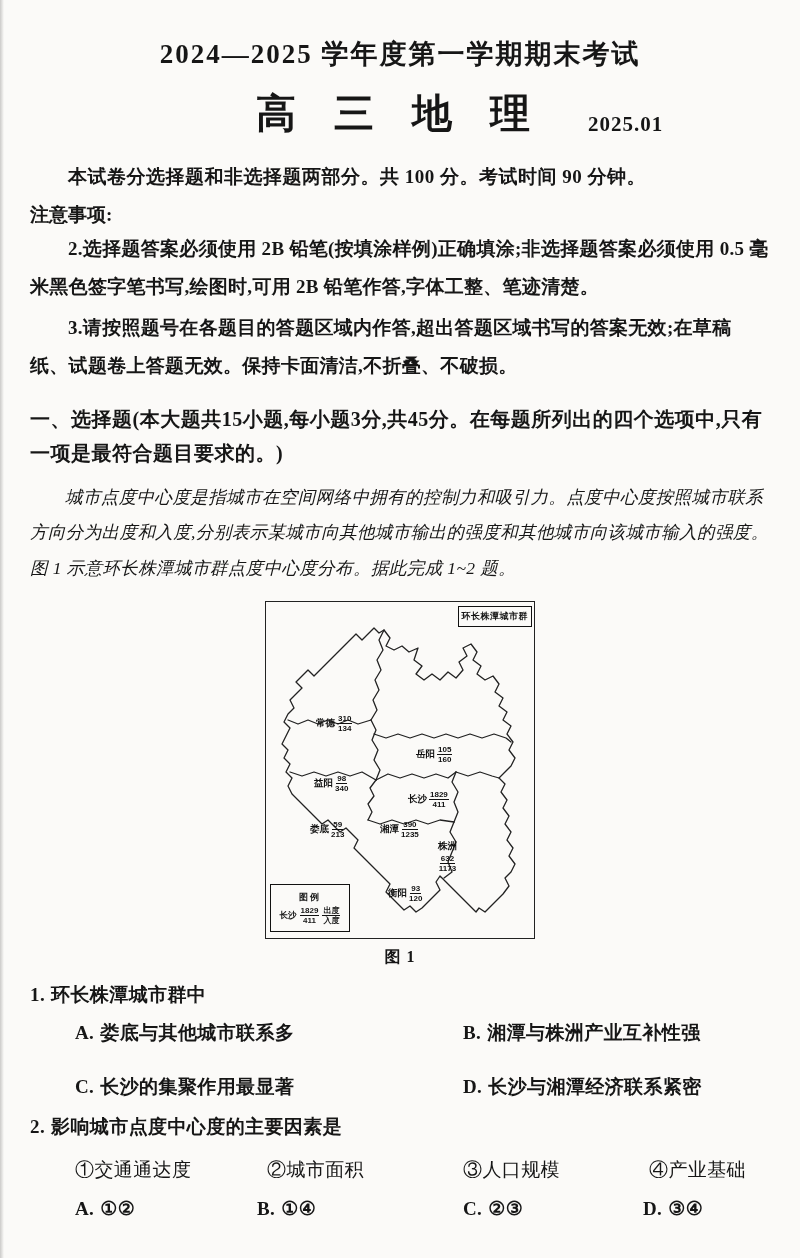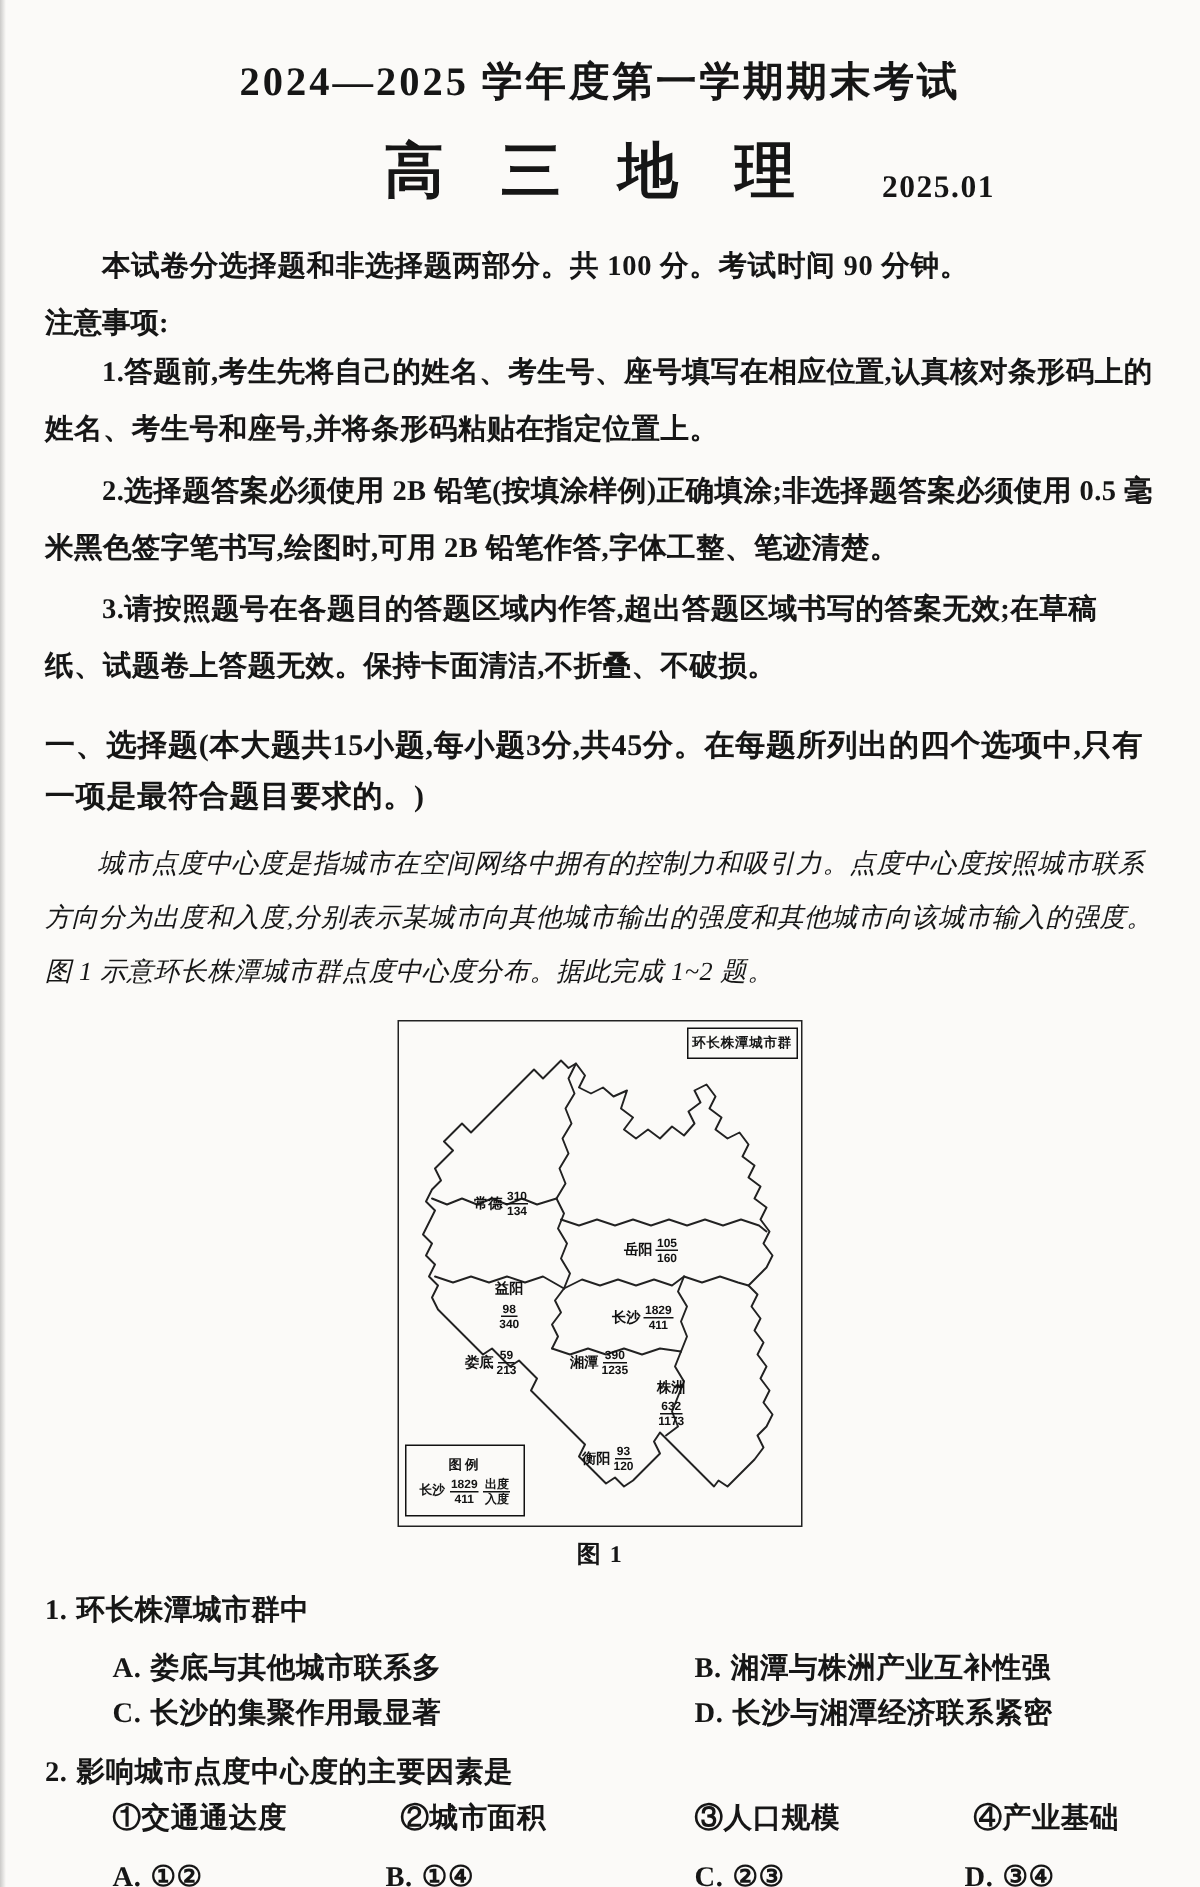--- a/index.html
+++ b/index.html
@@ -81,25 +81,25 @@
   .fig-caption{
     text-align:center;font-size:16px;font-weight:700;margin-top:8px;letter-spacing:1px;
   }
   
   .question{margin-top:10px;}
   .q-stem{font-size:19px;font-weight:700;letter-spacing:.4px;line-height:1.8;}
   .q-stem .q-num{margin-right:6px;}
   .opts2{
     display:grid;grid-template-columns:388px 1fr;
     padding-left:45px;font-size:19px;font-weight:700;
-    row-gap:4px;margin-top:8px;letter-spacing:.4px;
+    row-gap:28px;margin-top:8px;letter-spacing:.4px;
   }
   .opts4a{
     display:grid;grid-template-columns:192px 196px 186px 1fr;
-    padding-left:45px;font-size:19px;font-weight:700;margin-top:0;letter-spacing:.4px;
+    padding-left:45px;font-size:19px;font-weight:400;margin-top:12px;letter-spacing:.4px;
   }
   .opts4b{
     display:grid;grid-template-columns:182px 206px 180px 1fr;
     padding-left:45px;font-size:19px;font-weight:700;margin-top:14px;letter-spacing:.4px;
   }
   .opt .lbl{margin-right:6px;}
   
   .scan-edge{position:absolute;left:0;top:0;width:4px;height:1258px;
     background:linear-gradient(to right,rgba(60,60,60,.25),rgba(0,0,0,0));}
 </style>
@@ -110,21 +110,20 @@
   <div class="scan-edge"></div>
 
   <div class="exam-session">2024—2025 学年度第一学期期末考试</div>
   <div class="subject-row">
     <div class="subject-title">高 三 地 理</div>
     <div class="subject-date">2025.01</div>
   </div>
   <div class="intro">本试卷分选择题和非选择题两部分。共 100 分。考试时间 90 分钟。</div>
 
   <div class="notice-title">注意事项:</div>
-  <p class="notice-item">1.答题前,考生先将自己的姓名、考生号、座号填写在相应位置,认真核对条形码上的姓名、考生号和座号,并将条形码粘贴在指定位置上。</p>
   <p class="notice-item">2.选择题答案必须使用 2B 铅笔(按填涂样例)正确填涂;非选择题答案必须使用 0.5 毫米黑色签字笔书写,绘图时,可用 2B 铅笔作答,字体工整、笔迹清楚。</p>
   <p class="notice-item">3.请按照题号在各题目的答题区域内作答,超出答题区域书写的答案无效;在草稿纸、试题卷上答题无效。保持卡面清洁,不折叠、不破损。</p>
 
   <div class="section-heading">一、选择题(本大题共15小题,每小题3分,共45分。在每题所列出的四个选项中,只有一项是最符合题目要求的。)</div>
 
   <div class="passage">城市点度中心度是指城市在空间网络中拥有的控制力和吸引力。点度中心度按照城市联系方向分为出度和入度,分别表示某城市向其他城市输出的强度和其他城市向该城市输入的强度。图 1 示意环长株潭城市群点度中心度分布。据此完成 1~2 题。</div>
 
   <div class="figure-wrap">
     <div class="map-box">
       <svg width="270" height="338" viewBox="0 0 270 338">
@@ -155,21 +154,21 @@
           <span class="den">134</span>
         </span>
       </div>
       <div class="city" style="left:150px;top:99px;">
         <span class="name">岳阳</span>
         <span class="frac">
           <span class="num">105</span>
           <span class="den">160</span>
         </span>
       </div>
-      <div class="city" style="left:64px;top:128px;flex-direction:column;">
+      <div class="city" style="left:48px;top:128px;">
         <span class="name">益阳</span>
         <span class="frac">
           <span class="num">98</span>
           <span class="den">340</span>
         </span>
       </div>
       <div class="city" style="left:142px;top:144px;">
         <span class="name">长沙</span>
         <span class="frac">
           <span class="num">1829</span>

